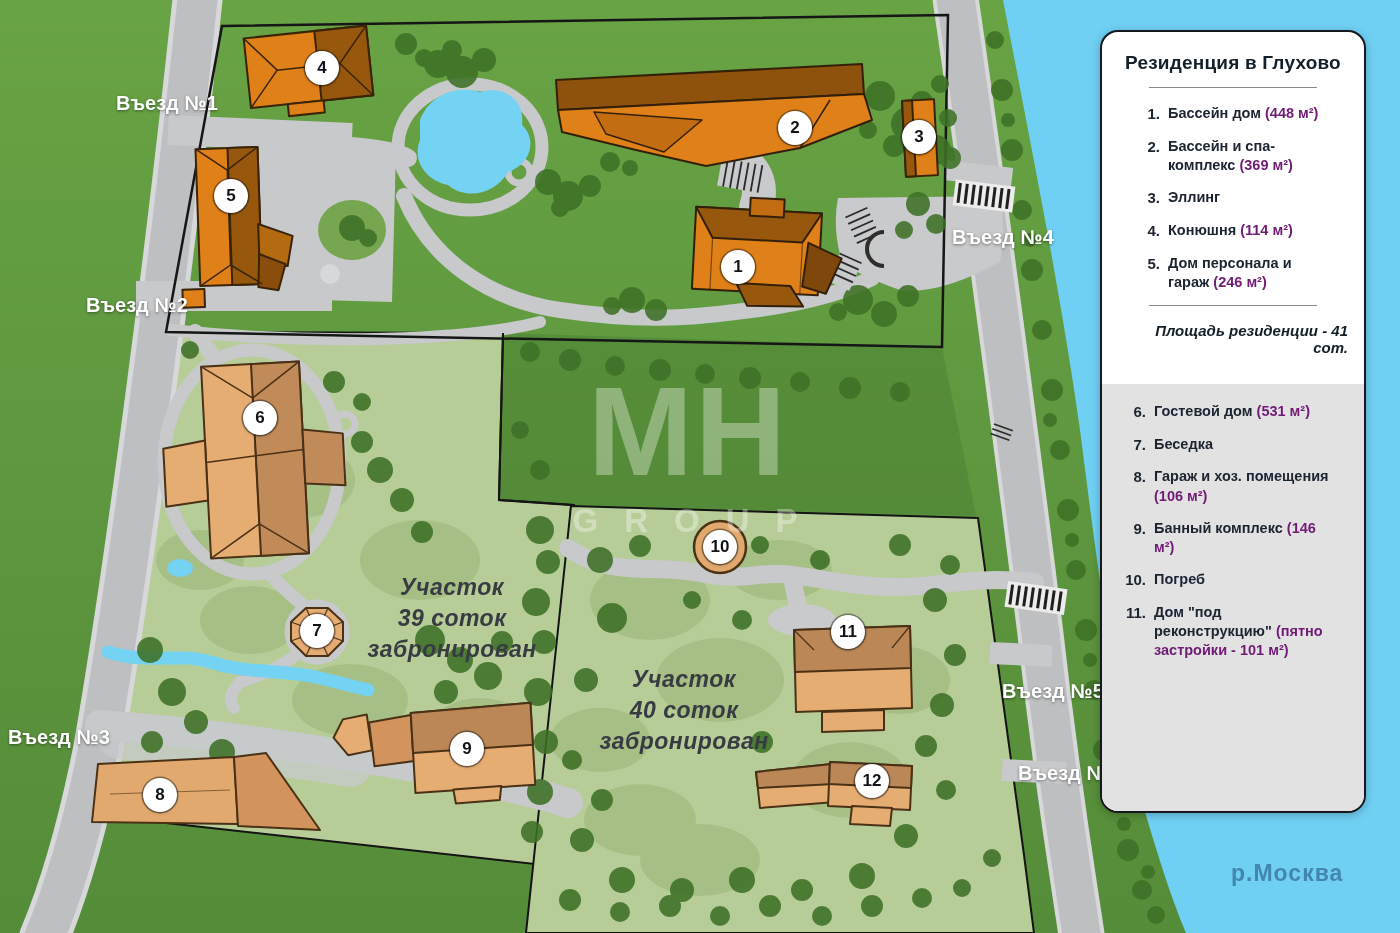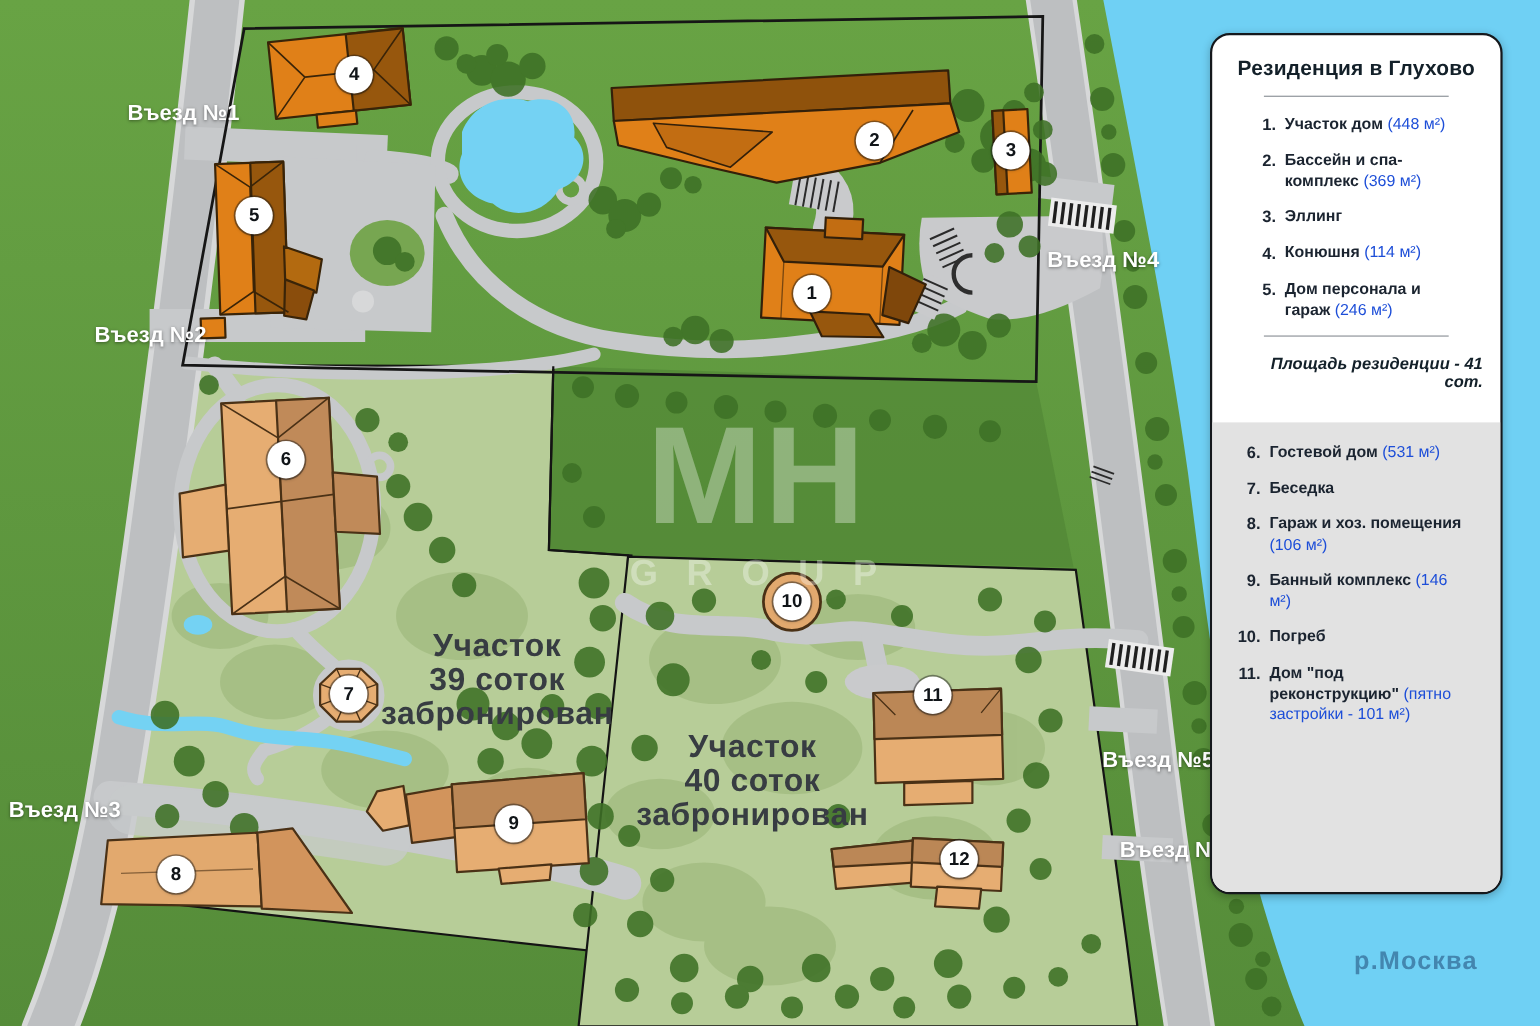--- a/index.html
+++ b/index.html
@@ -3,21 +3,21 @@
 <meta charset="utf-8">
 <style>
   html,body{margin:0;padding:0;background:#222;}
   .stage{position:relative;width:1400px;height:933px;overflow:hidden;
          font-family:"Liberation Sans",sans-serif;background:#5f9a3f;}
   .stage svg{position:absolute;left:0;top:0;}
   
   .entrance{position:absolute;color:#fff;font-weight:bold;font-size:20px;
             text-shadow:0 1px 3px rgba(0,0,0,.45);white-space:nowrap;}
   .parcel-label{position:absolute;transform:translateX(-50%);text-align:center;
-            font-weight:800;color:#373c42;font-size:29px;line-height:31px;letter-spacing:.5px;}
+            font-weight:800;color:#373c42;font-size:23px;line-height:31px;letter-spacing:.5px;font-style:italic;}
   .river-label{position:absolute;color:#4080aa;font-size:23px;font-weight:600;
             letter-spacing:1px;opacity:.92;}
   .watermark{position:absolute;transform:translateX(-50%);text-align:center;
             color:rgba(255,255,255,.34);user-select:none;}
   .watermark .mh{font-size:126px;font-weight:800;line-height:.92;letter-spacing:2px;}
   .watermark .grp{font-size:33px;font-weight:600;letter-spacing:26px;margin-top:12px;
             padding-left:20px;}
   .marker{position:absolute;width:34px;height:34px;border-radius:50%;background:#fff;
           transform:translate(-50%,-50%);display:flex;align-items:center;justify-content:center;
           font-weight:bold;font-size:17px;color:#101418;
@@ -26,21 +26,21 @@
   .legend{position:absolute;left:1100px;top:30px;width:266px;height:783px;
           background:#fff;border:2px solid #15181c;border-radius:18px;overflow:hidden;
           box-shadow:0 2px 8px rgba(0,0,0,.25);display:flex;flex-direction:column;box-sizing:border-box;}
   .legend-head{padding:20px 16px 0 16px;}
   .legend-title{font-size:19px;font-weight:800;color:#132029;text-align:center;letter-spacing:.2px;}
   .sep{width:168px;border:0;border-top:1.5px solid #868c92;margin:13px auto 16px auto;}
   .li{display:flex;gap:8px;margin:0 0 13px 0;padding:0 14px;}
   .li .num{min-width:28px;text-align:right;font-weight:800;font-size:15px;color:#1b2430;line-height:1.32;}
   .li .txt{font-size:14.5px;line-height:1.32;color:#1b2430;}
   .li .name{font-weight:800;}
-  .li .area{color:#1d4ed8;font-weight:400;}
+  .li .area{color:#701a75;font-weight:700;}
   .area-note{font-style:italic;font-weight:800;font-size:15px;color:#132029;
              text-align:right;margin:2px 0 28px 0;}
   .legend-gray{background:#e2e2e2;flex:1;padding:18px 16px 6px 2px;}
 </style>
 </head>
 <body>
 
 <div class="stage">
 
 <svg width="1400" height="933" viewBox="0 0 1400 933">
@@ -441,21 +441,21 @@
 <div class="marker" style="left:720px;top:547px;">10</div>
 <div class="marker" style="left:848px;top:632px;">11</div>
 <div class="marker" style="left:872px;top:781px;">12</div>
 
 <div class="legend">
   <div class="legend-head">
     <div class="legend-title">Резиденция в Глухово</div>
     <hr class="sep">
     <div class="li">
       <span class="num">1.</span>
-      <span class="txt"><span class="name">Участок дом</span> <span class="area">(448 м²)</span></span>
+      <span class="txt"><span class="name">Бассейн дом</span> <span class="area">(448 м²)</span></span>
     </div>
     <div class="li">
       <span class="num">2.</span>
       <span class="txt"><span class="name">Бассейн и спа-комплекс</span> <span class="area">(369 м²)</span></span>
     </div>
     <div class="li">
       <span class="num">3.</span>
       <span class="txt"><span class="name">Эллинг</span></span>
     </div>
     <div class="li">

